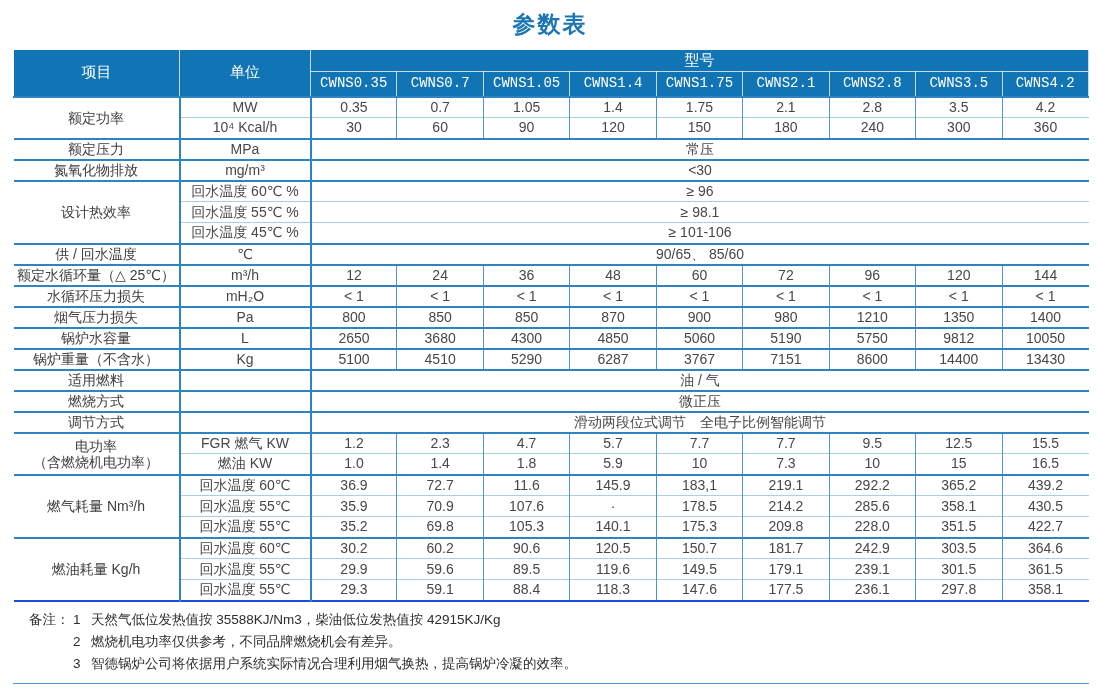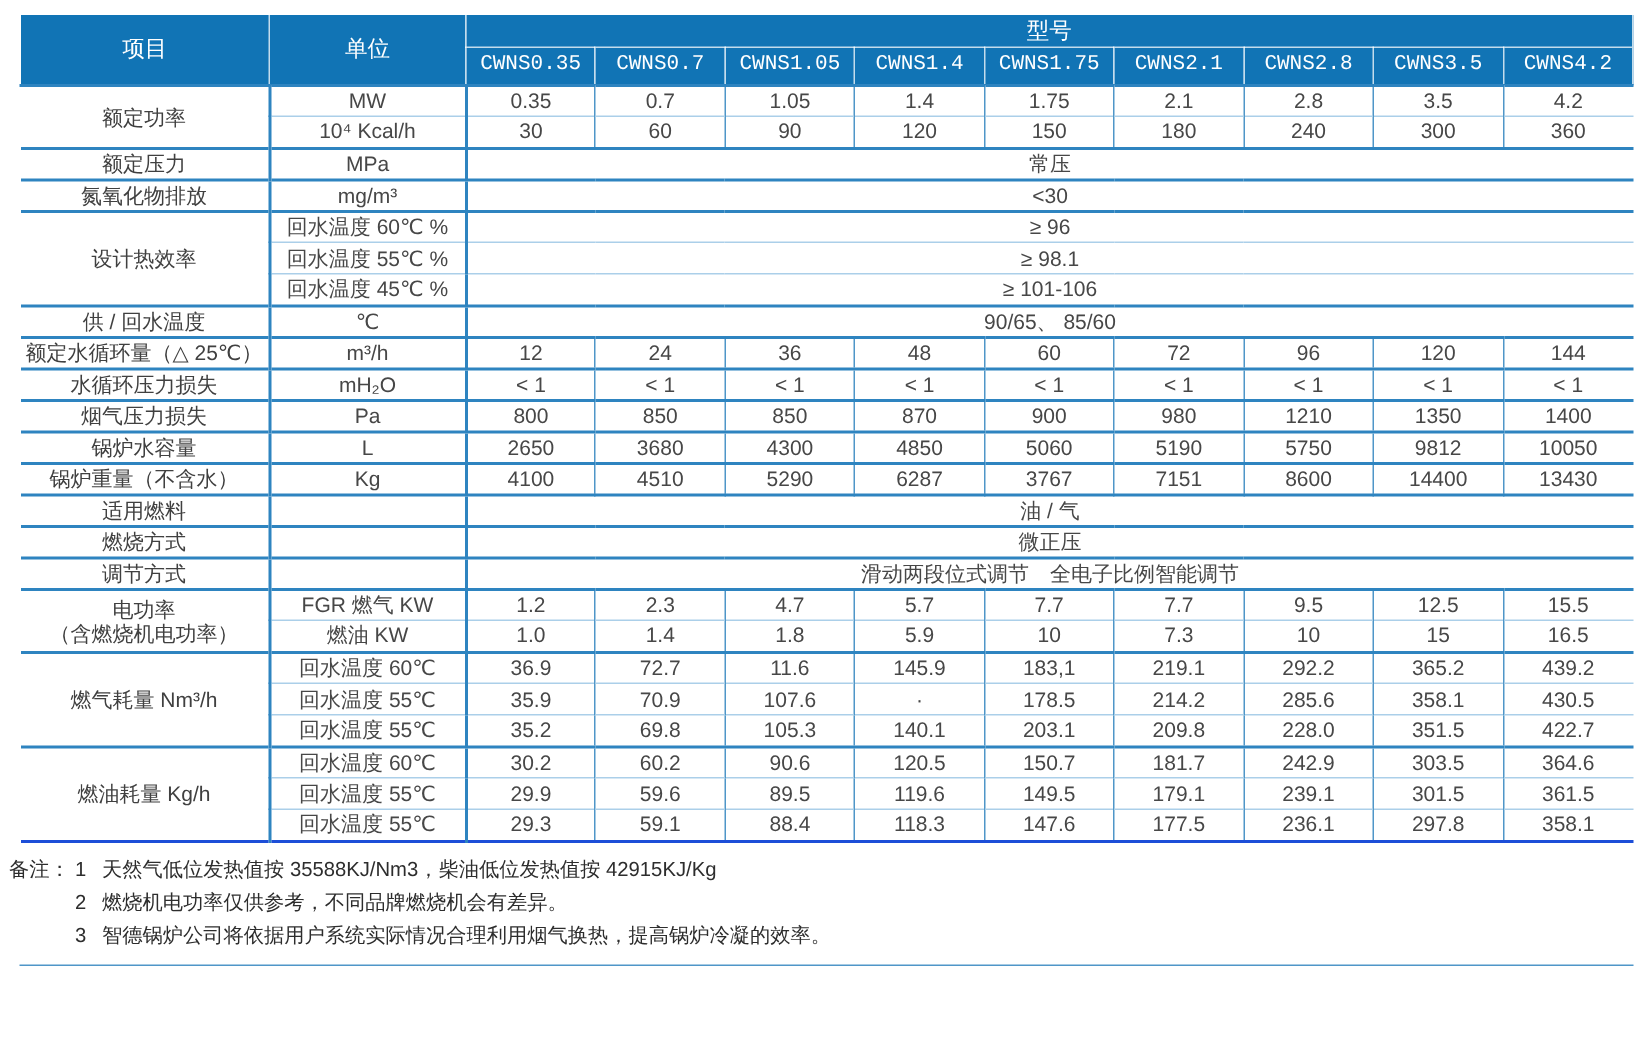--- a/index.html
+++ b/index.html
@@ -57,21 +57,21 @@
     white-space: pre-line;
     line-height: 16px;
     border-right: 2px solid #2e84c0;
     color: #404040;
   }
   td.unit { border-right: 2px solid #2e84c0; }
   td.val { border-left: 1px solid #4f96c8; }
   td.val:first-of-type { border-left: none; }
   td.merged { }
   .notes {
-    margin: 7px 11px 0 6px;
+    margin: 7px 11px 0 29px;
     display: grid;
     grid-template-columns: 44px 1fr;
     font-size: 13.5px;
     color: #2d2d2d;
   }
   .notes-label { line-height: 22px; }
   .note-row { display: grid; grid-template-columns: 18px 1fr; line-height: 22px; }
   .note-num { text-align: left; }
   .note-text { }
   .bottom-rule {
@@ -79,20 +79,21 @@
     width: 1076px;
     border-top: 1px solid #4f96c8;
     height: 0;
   }
 </style>
 </head>
 <body>
 
 <div class="page">
 
+  <div class="page-title">参数表</div>
 
   <div class="table-wrap">
     <table class="param-table">
       <colgroup>
         <col class="c-item">
         <col class="c-unit">
       </colgroup>
       <thead>
         <tr class="hdr-top">
           <th rowspan="2">项目</th>
@@ -213,21 +214,21 @@
             <td class="val">4850</td>
             <td class="val">5060</td>
             <td class="val">5190</td>
             <td class="val">5750</td>
             <td class="val">9812</td>
             <td class="val">10050</td>
           </tr>
           <tr class="group-start">
             <td class="item" rowspan="1">锅炉重量（不含水）</td>
             <td class="unit">Kg</td>
-            <td class="val">4100</td>
+            <td class="val">5100</td>
             <td class="val">4510</td>
             <td class="val">5290</td>
             <td class="val">6287</td>
             <td class="val">3767</td>
             <td class="val">7151</td>
             <td class="val">8600</td>
             <td class="val">14400</td>
             <td class="val">13430</td>
           </tr>
           <tr class="group-start">
@@ -295,21 +296,21 @@
             <td class="val">285.6</td>
             <td class="val">358.1</td>
             <td class="val">430.5</td>
           </tr>
           <tr class="sub-row">
             <td class="unit">回水温度 55℃</td>
             <td class="val">35.2</td>
             <td class="val">69.8</td>
             <td class="val">105.3</td>
             <td class="val">140.1</td>
-            <td class="val">203.1</td>
+            <td class="val">175.3</td>
             <td class="val">209.8</td>
             <td class="val">228.0</td>
             <td class="val">351.5</td>
             <td class="val">422.7</td>
           </tr>
           <tr class="group-start">
             <td class="item" rowspan="3">燃油耗量 Kg/h</td>
             <td class="unit">回水温度 60℃</td>
             <td class="val">30.2</td>
             <td class="val">60.2</td>

